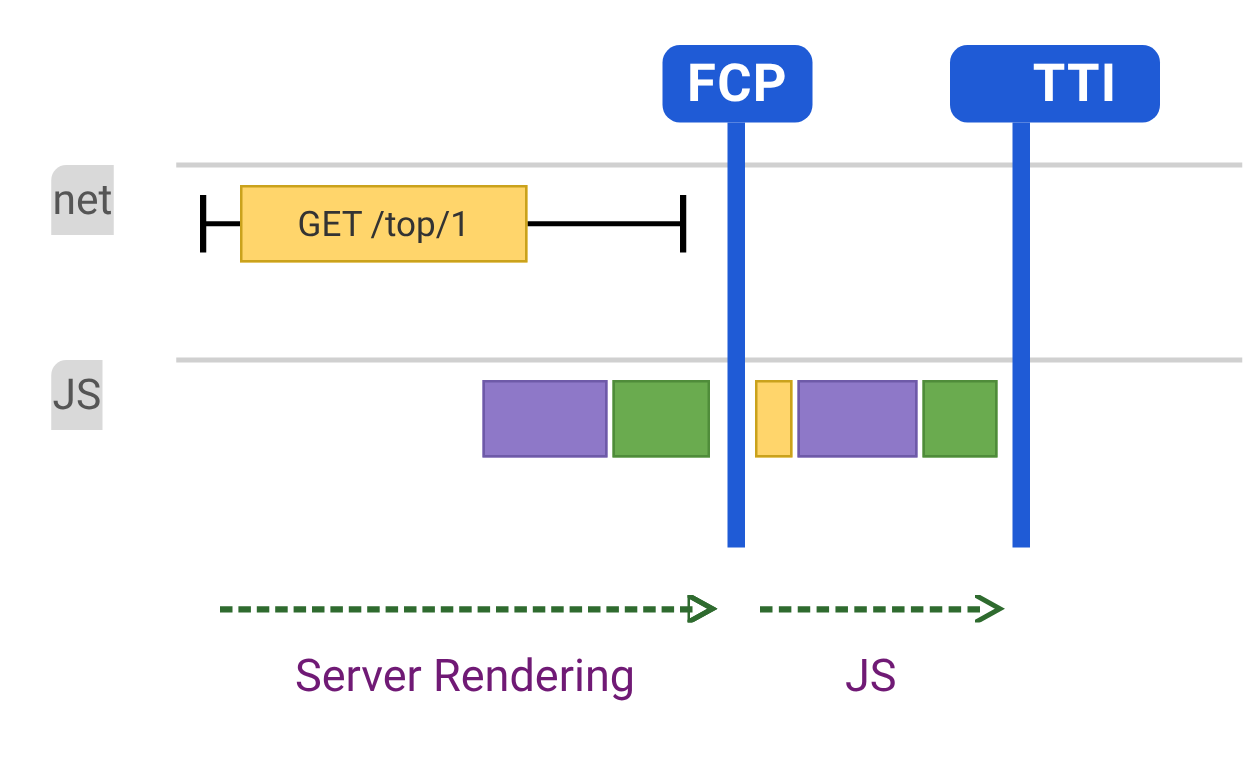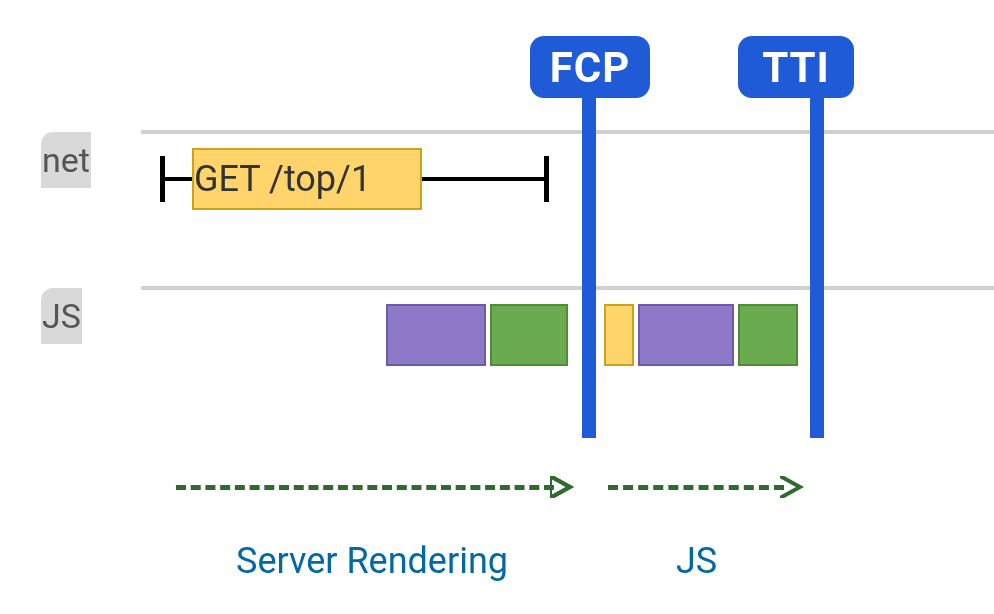--- a/index.html
+++ b/index.html
@@ -54,21 +54,22 @@
     height: 4px;
     background: #d0d0d0;
   }
   .net-bar {
     position: absolute;
     background: #ffd56b;
     border: 2px solid #caa21c;
     box-sizing: border-box;
     display: flex;
     align-items: center;
-    font-size: 36px;
+    justify-content: center;
+    font-size: 28px;
     color: #333;
     font-weight: 400;
   }
   .net-whisker {
     position: absolute;
     background: #000000;
   }
   .js-block {
     position: absolute;
     box-sizing: border-box;
@@ -81,24 +82,23 @@
   .phase-line {
     position: absolute;
     height: 0;
     border-top: 5px dashed #2f6b2f;
   }
   .phase-arrowhead {
     position: absolute;
   }
   .phase-text {
     position: absolute;
-    color: #0369a1;
+    color: #701a75;
     font-size: 36px;
     font-weight: 400;
-    margin-top: 20px;
   }
 </style>
 </head>
 <body>
 
 <div class="canvas">
 
   <div class="track-line" style="left:141px; top:130px; width:853px;"></div>
   <div class="track-label" style="left:41px; top:132px;">
     <span>net</span>
@@ -121,21 +121,21 @@
   <div class="js-block yellow" style="left:604px; top:304px; width:30px;  height:62px;"></div>
   <div class="js-block purple" style="left:638px; top:304px; width:96px;  height:62px;"></div>
   <div class="js-block green" style="left:738px; top:304px; width:60px;  height:62px;"></div>
 
   <div class="marker-line" style="left:582px; top:98px; height:340px;"></div>
   <div class="marker-badge" style="left:530px; top:36px; width:120px; height:62px;">
     <span>FCP</span>
   </div>
 
   <div class="marker-line" style="left:810px; top:98px; height:340px;"></div>
-  <div class="marker-badge" style="left:738px; top:36px; width:116px; height:62px;">
+  <div class="marker-badge" style="left:760px; top:36px; width:136px; height:62px;padding-left:32px;">
     <span>TTI</span>
   </div>
 
   <div class="phase-line" style="left:176px; top:485px; width:378px;"></div>
   <svg class="phase-arrowhead" style="left:550px; top:476px;" width="24" height="22" viewBox="0 0 24 22">
     <path d="M0 0 L20 11 L0 22 Z" fill="none" stroke="#2f6b2f" stroke-width="4" stroke-linejoin="miter"></path>
     <path d="M0 0 L20 11 L0 22" fill="none" stroke="#2f6b2f" stroke-width="4"></path>
   </svg>
   <div class="phase-text" style="left:236px; top:520px;">Server Rendering</div>
 

